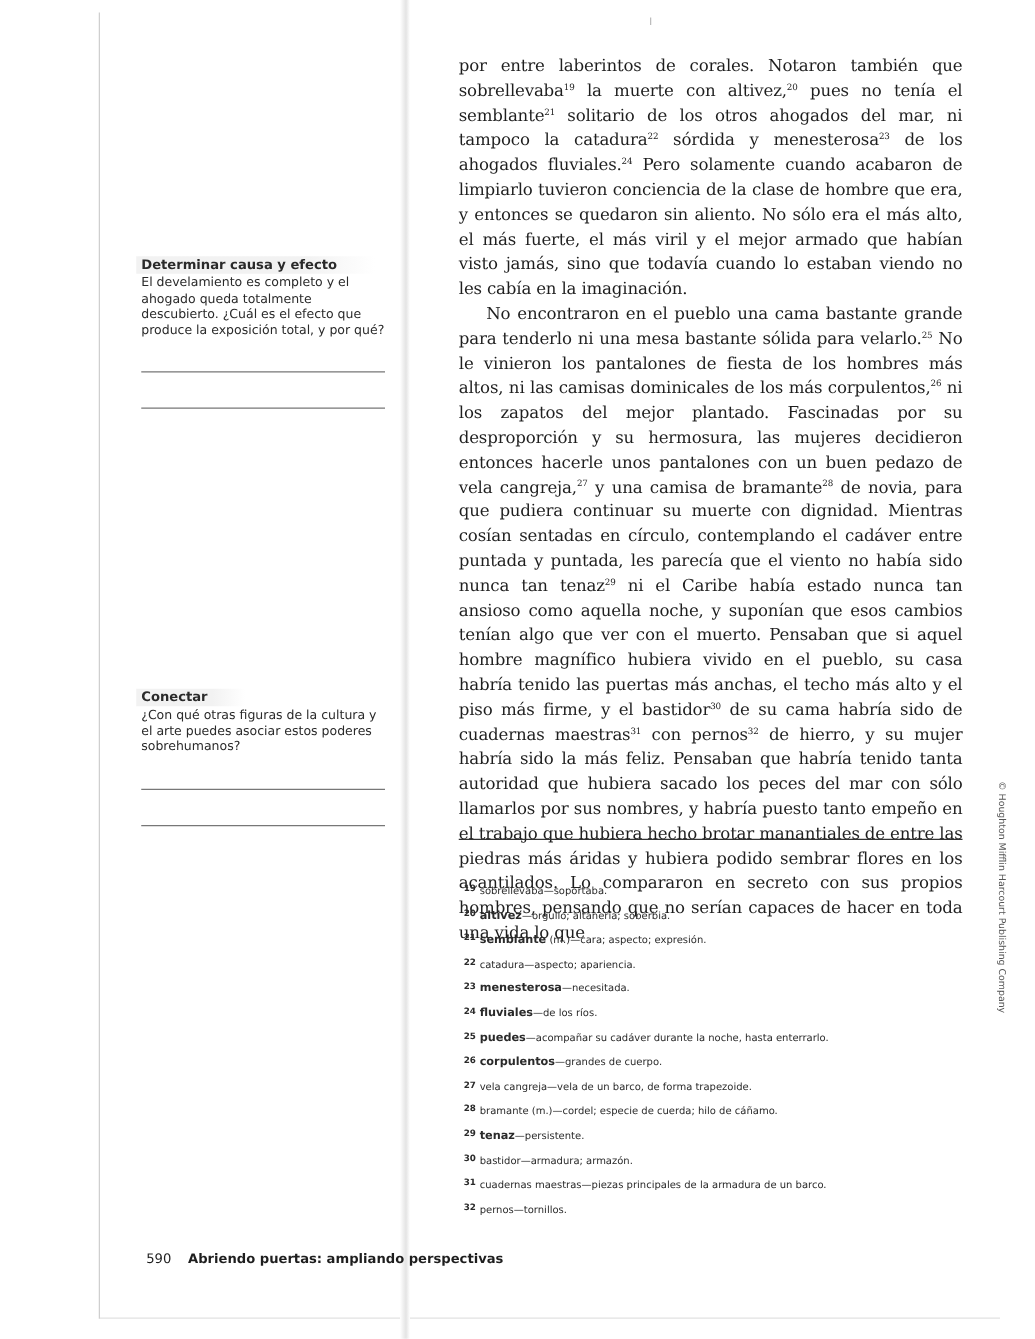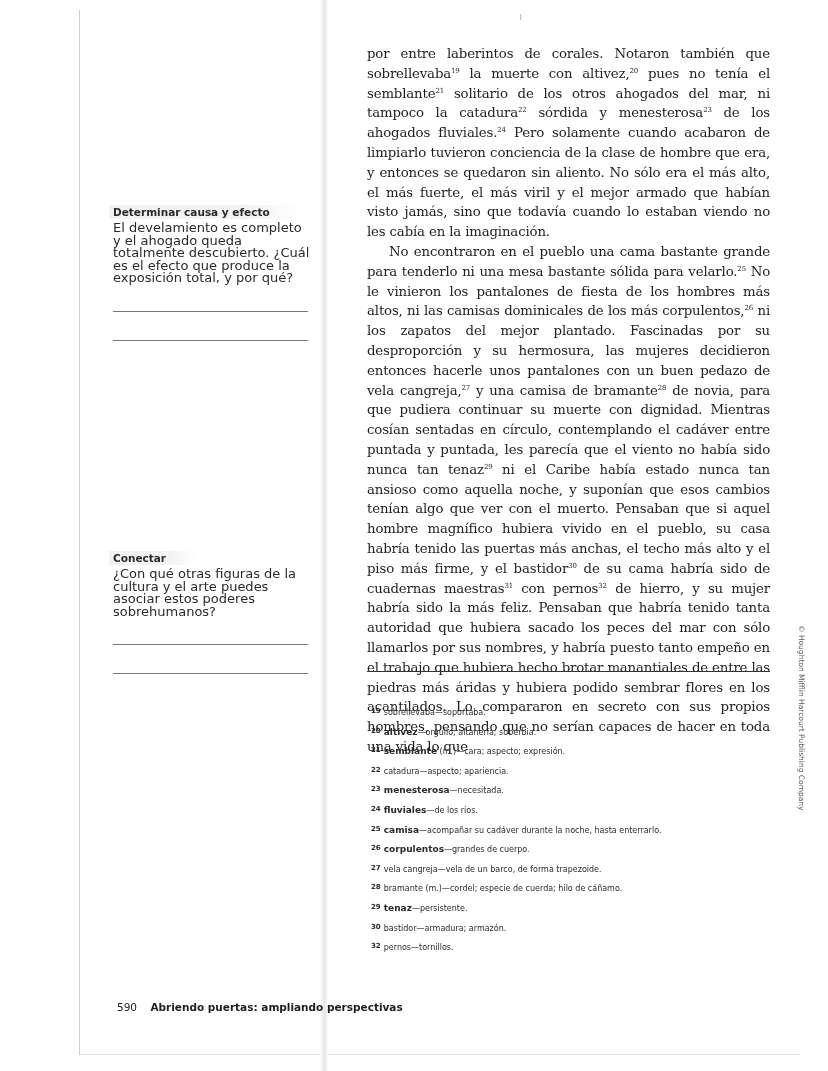--- a/index.html
+++ b/index.html
@@ -27,21 +27,21 @@
   
   .side-box { position: absolute; left: 113px; width: 200px;
     font-family: "DejaVu Sans", sans-serif; }
   .side-head {
     display: inline-block; font-weight: bold; font-size: 10.5px; color: #2a2a2a;
     padding: 1px 30px 1px 4px; margin-left: -4px;
     background: linear-gradient(to right, #f2f2f2 70%, rgba(242,242,242,0));
     margin-top: 44px;
   }
   .side-body {
-    font-size: 13px; line-height: 12.5px; color: #2a2a2a; margin-top: 2px;
+    font-size: 10px; line-height: 12.5px; color: #2a2a2a; margin-top: 2px;
   }
   .answer-line {
     width: 195px; height: 1px; background: #777; margin-top: 26px;
   }
   .answer-line + .answer-line { margin-top: 28px; }
 
   
   .main {
     position: absolute; left: 367px; top: 44px; width: 403px;
     font-size: 13.3px; line-height: 19.8px; text-align: justify;
@@ -111,26 +111,27 @@
 
 <div class="fn-rule"></div>
 
 <div class="footnotes" id="footnotes">
     <div class="fn"><span class="num">19</span><span class="term">sobrellevaba</span><span class="def">—soportaba.</span></div>
     <div class="fn"><span class="num">20</span><span class="term bold">altivez</span><span class="def">—orgullo; altanería; soberbia.</span></div>
     <div class="fn"><span class="num">21</span><span class="term bold">semblante</span><span class="def"> (m.)—cara; aspecto; expresión.</span></div>
     <div class="fn"><span class="num">22</span><span class="term">catadura</span><span class="def">—aspecto; apariencia.</span></div>
     <div class="fn"><span class="num">23</span><span class="term bold">menesterosa</span><span class="def">—necesitada.</span></div>
     <div class="fn"><span class="num">24</span><span class="term bold">fluviales</span><span class="def">—de los ríos.</span></div>
-    <div class="fn"><span class="num">25</span><span class="term bold">camisa</span><span class="def">—acompañar su cadáver durante la noche, hasta enterrarlo.</span></div>
+    <div class="fn"><span class="num">25</span><span class="term bold">puedes</span><span class="def">—acompañar su cadáver durante la noche, hasta enterrarlo.</span></div>
     <div class="fn"><span class="num">26</span><span class="term bold">corpulentos</span><span class="def">—grandes de cuerpo.</span></div>
     <div class="fn"><span class="num">27</span><span class="term">vela cangreja</span><span class="def">—vela de un barco, de forma trapezoide.</span></div>
     <div class="fn"><span class="num">28</span><span class="term">bramante</span><span class="def"> (m.)—cordel; especie de cuerda; hilo de cáñamo.</span></div>
     <div class="fn"><span class="num">29</span><span class="term bold">tenaz</span><span class="def">—persistente.</span></div>
     <div class="fn"><span class="num">30</span><span class="term">bastidor</span><span class="def">—armadura; armazón.</span></div>
+    <div class="fn"><span class="num">31</span><span class="term">cuadernas maestras</span><span class="def">—piezas principales de la armadura de un barco.</span></div>
     <div class="fn"><span class="num">32</span><span class="term">pernos</span><span class="def">—tornillos.</span></div>
   </div>
 
 <div class="folio">
   <span class="pg">590</span>
   <span class="title">Abriendo puertas: ampliando perspectivas</span>
 </div>
 
 <div class="copyright">© Houghton Mifflin Harcourt Publishing Company</div>
 

